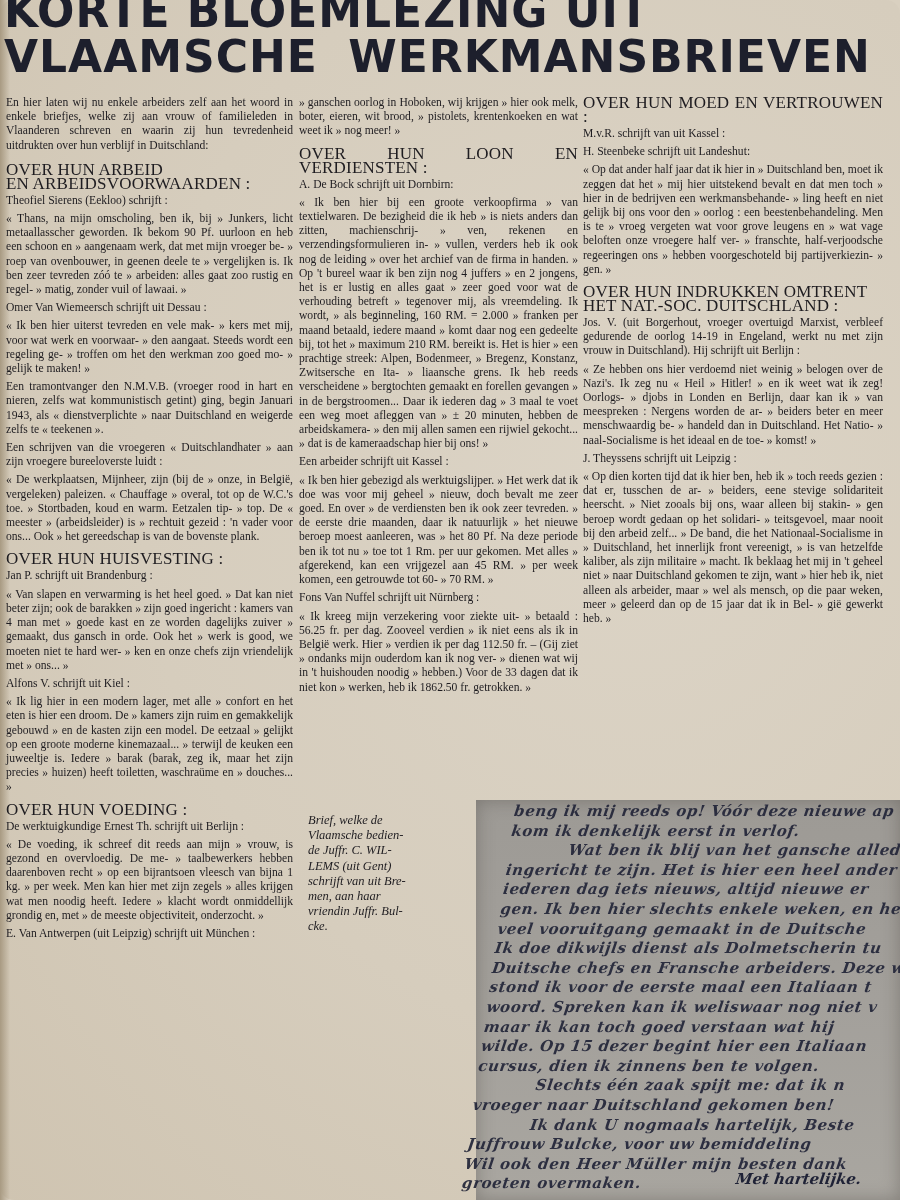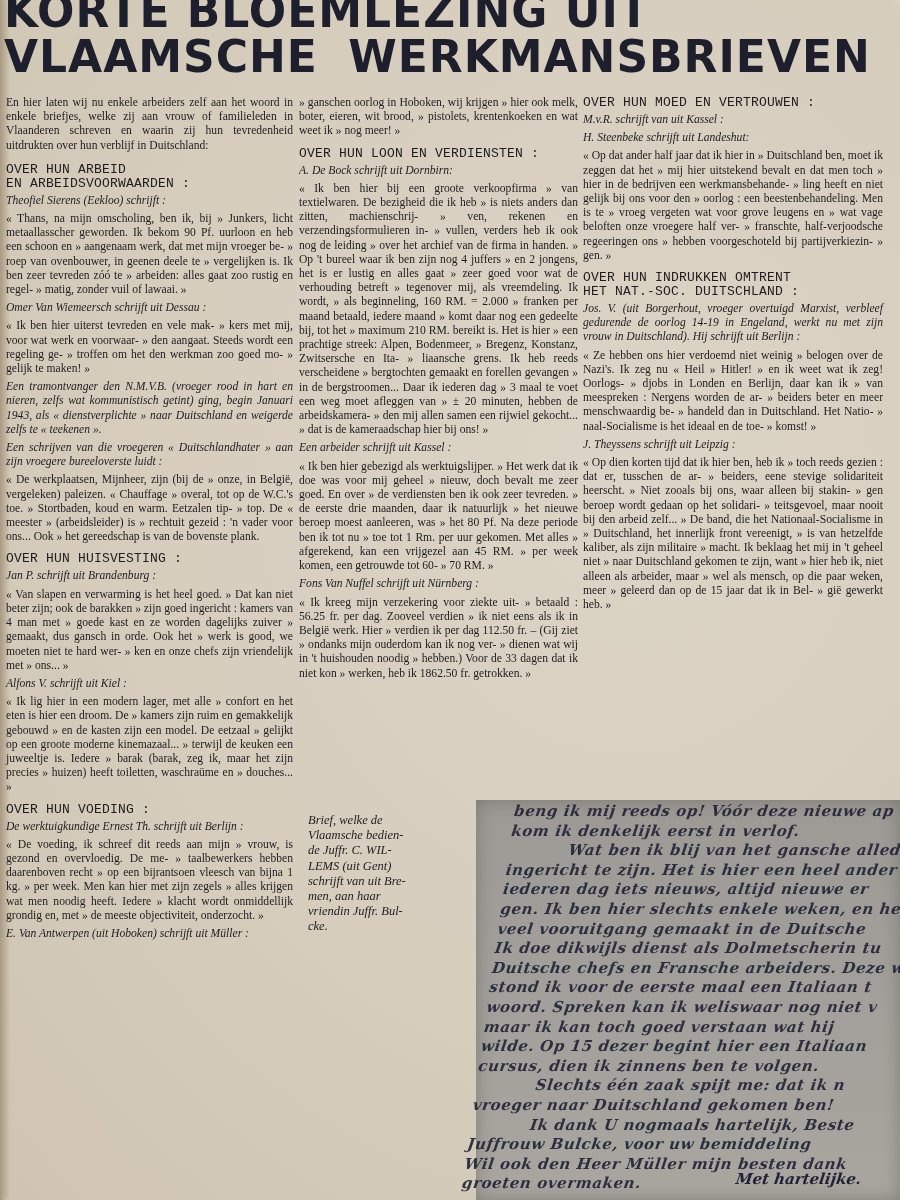--- a/index.html
+++ b/index.html
@@ -13,24 +13,24 @@
         font-family:"DejaVu Sans","Liberation Sans",sans-serif;font-weight:bold;
         color:#1d1f2c;letter-spacing:1px;line-height:46px;font-size:44px;}
   .headline .l1{display:block;transform:scaleY(1.05);}
   .headline .l2{display:block;word-spacing:14px;}
   .col{position:absolute;top:96px;font-size:11.6px;line-height:14.2px;text-align:justify;}
   .col1{left:6px;width:287px;}
   .col2{left:299px;width:279px;}
   .col3{left:583px;width:300px;}
   .col p{margin:0 0 4px 0;}
   .col .intro{margin-bottom:10px;}
-  .sec{font-family:Liberation Mono, monospace;font-size:13px;line-height:14px;
+  .sec{font-family:Liberation Serif, serif;font-size:17px;line-height:14px;
        margin:8px 0 3px 0;letter-spacing:0.2px;text-transform:uppercase;}
   .sec-first{margin-top:0;}
-  .author{margin:2px 0 0 0;font-style:italic;}
+  .author{margin:2px 0 0 0;}
   .quote{margin:0 0 5px 0;}
   .caption{position:absolute;left:308px;top:813px;width:146px;font-style:italic;
         font-size:12.5px;line-height:15.2px;text-align:justify;}
   .letter{position:absolute;left:476px;top:800px;width:424px;height:400px;
         background:linear-gradient(180deg,#9d9a95 0%,#a3a09b 50%,#a9a6a0 100%);
         box-shadow:inset 0 0 18px rgba(60,55,50,0.35);}
   .letter .lines{position:absolute;left:12px;top:2px;right:-30px;
         font-family:"DejaVu Serif",serif;font-style:italic;font-weight:bold;
         font-size:15px;line-height:19.6px;color:#1f2236;white-space:nowrap;
         letter-spacing:0.6px;transform:skewX(-8deg);opacity:0.9;}
@@ -67,21 +67,21 @@
 
     <div class="sec">OVER HUN HUISVESTING :</div>
     <p class="author">Jan P. schrijft uit Brandenburg :</p>
     <p class="quote">« Van slapen en verwarming is het heel goed. » Dat kan niet beter zijn; ook de barakken » zijn goed ingericht : kamers van 4 man met » goede kast en ze worden dagelijks zuiver » gemaakt, dus gansch in orde. Ook het » werk is good, we moeten niet te hard wer- » ken en onze chefs zijn vriendelijk met » ons... »</p>
     <p class="author">Alfons V. schrijft uit Kiel :</p>
     <p class="quote">« Ik lig hier in een modern lager, met alle » confort en het eten is hier een droom. De » kamers zijn ruim en gemakkelijk gebouwd » en de kasten zijn een model. De eetzaal » gelijkt op een groote moderne kinemazaal... » terwijl de keuken een juweeltje is. Iedere » barak (barak, zeg ik, maar het zijn precies » huizen) heeft toiletten, waschraüme en » douches... »</p>
 
     <div class="sec">OVER HUN VOEDING :</div>
     <p class="author">De werktuigkundige Ernest Th. schrijft uit Berlijn :</p>
     <p class="quote">« De voeding, ik schreef dit reeds aan mijn » vrouw, is gezond en overvloedig. De me- » taalbewerkers hebben daarenboven recht » op een bijrantsoen vleesch van bijna 1 kg. » per week. Men kan hier met zijn zegels » alles krijgen wat men noodig heeft. Iedere » klacht wordt onmiddellijk grondig en, met » de meeste objectiviteit, onderzocht. »</p>
-    <p class="author">E. Van Antwerpen (uit Hoboken) schrijft uit Müller :</p>
+    <p class="author">E. Van Antwerpen (uit Leipzig) schrijft uit München :</p>
   </div>
 
   <div class="col col2">
     <p class="quote">» ganschen oorlog in Hoboken, wij krijgen » hier ook melk, boter, eieren, wit brood, » pistolets, krentenkoeken en wat weet ik » nog meer! »</p>
     <div class="sec">OVER HUN LOON EN VERDIENSTEN :</div>
     <p class="author">A. De Bock schrijft uit Dornbirn:</p>
     <p class="quote">« Ik ben hier bij een groote verkoopfirma » van textielwaren. De bezigheid die ik heb » is niets anders dan zitten, machienschrij- » ven, rekenen en verzendingsformulieren in- » vullen, verders heb ik ook nog de leiding » over het archief van de firma in handen. » Op 't bureel waar ik ben zijn nog 4 juffers » en 2 jongens, het is er lustig en alles gaat » zeer goed voor wat de verhouding betreft » tegenover mij, als vreemdeling. Ik wordt, » als beginneling, 160 RM. = 2.000 » franken per maand betaald, iedere maand » komt daar nog een gedeelte bij, tot het » maximum 210 RM. bereikt is. Het is hier » een prachtige streek: Alpen, Bodenmeer, » Bregenz, Konstanz, Zwitsersche en Ita- » liaansche grens. Ik heb reeds verscheidene » bergtochten gemaakt en forellen gevangen » in de bergstroomen... Daar ik iederen dag » 3 maal te voet een weg moet afleggen van » ± 20 minuten, hebben de arbeidskamera- » den mij allen samen een rijwiel gekocht... » dat is de kameraadschap hier bij ons! »</p>
     <p class="author">Een arbeider schrijft uit Kassel :</p>
     <p class="quote">« Ik ben hier gebezigd als werktuigslijper. » Het werk dat ik doe was voor mij geheel » nieuw, doch bevalt me zeer goed. En over » de verdiensten ben ik ook zeer tevreden. » de eerste drie maanden, daar ik natuurlijk » het nieuwe beroep moest aanleeren, was » het 80 Pf. Na deze periode ben ik tot nu » toe tot 1 Rm. per uur gekomen. Met alles » afgerekend, kan een vrijgezel aan 45 RM. » per week komen, een getrouwde tot 60- » 70 RM. »</p>
     <p class="author">Fons Van Nuffel schrijft uit Nürnberg :</p>

